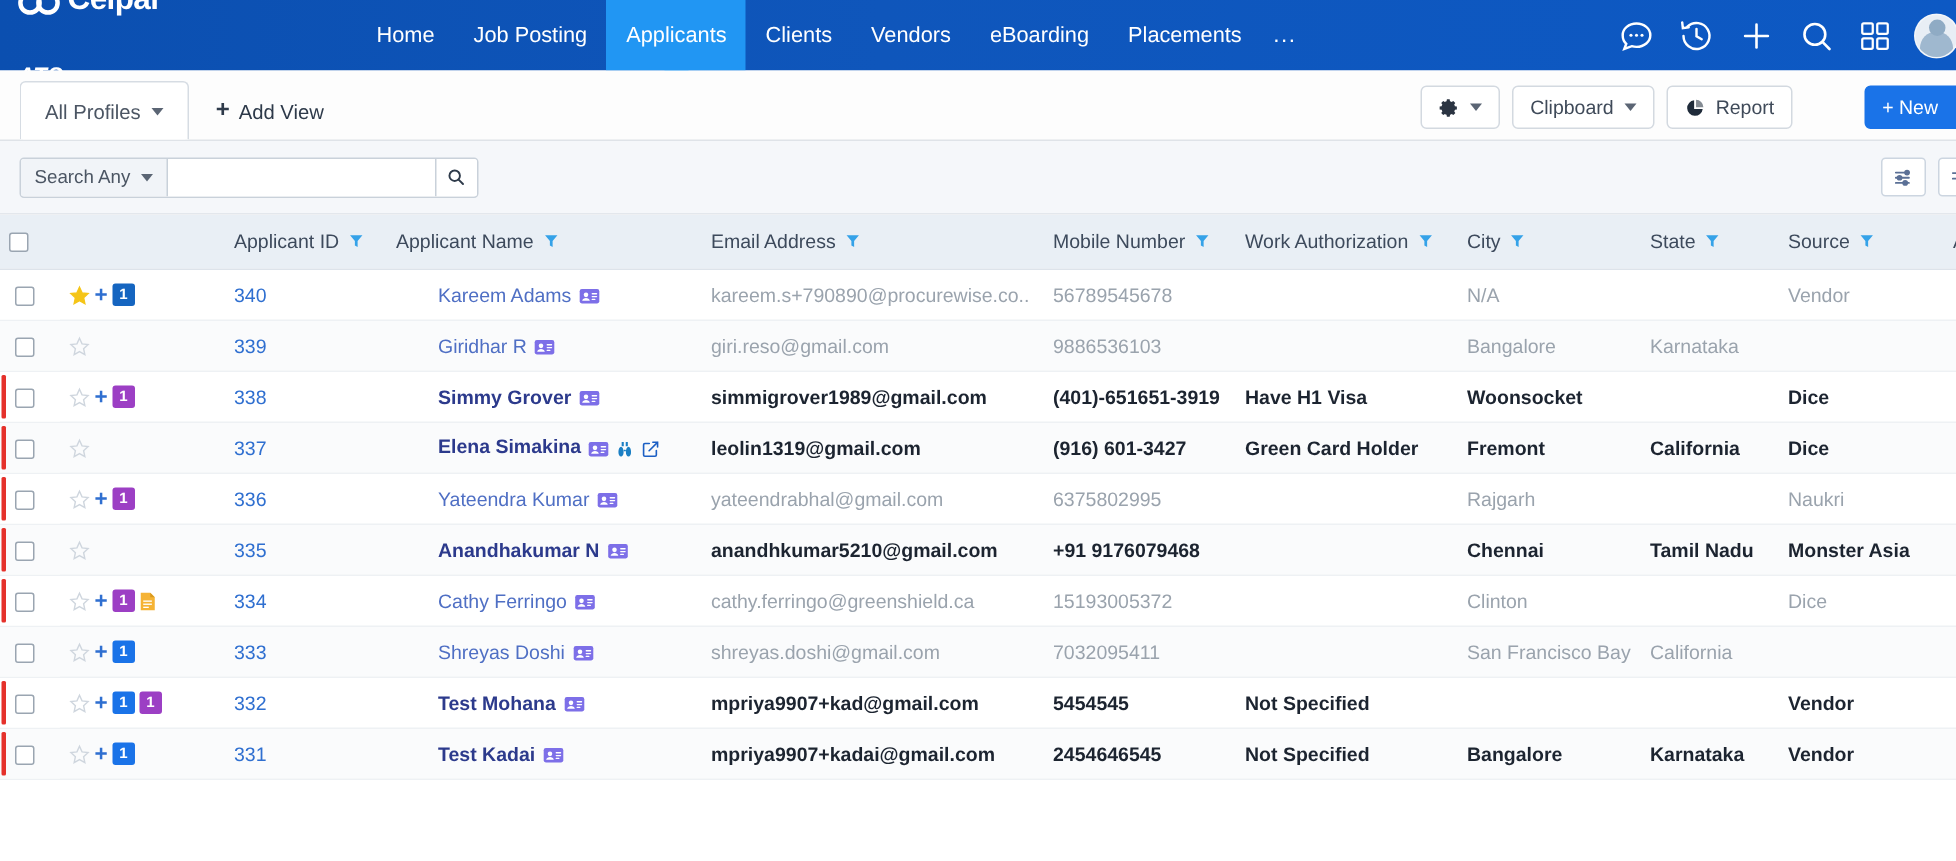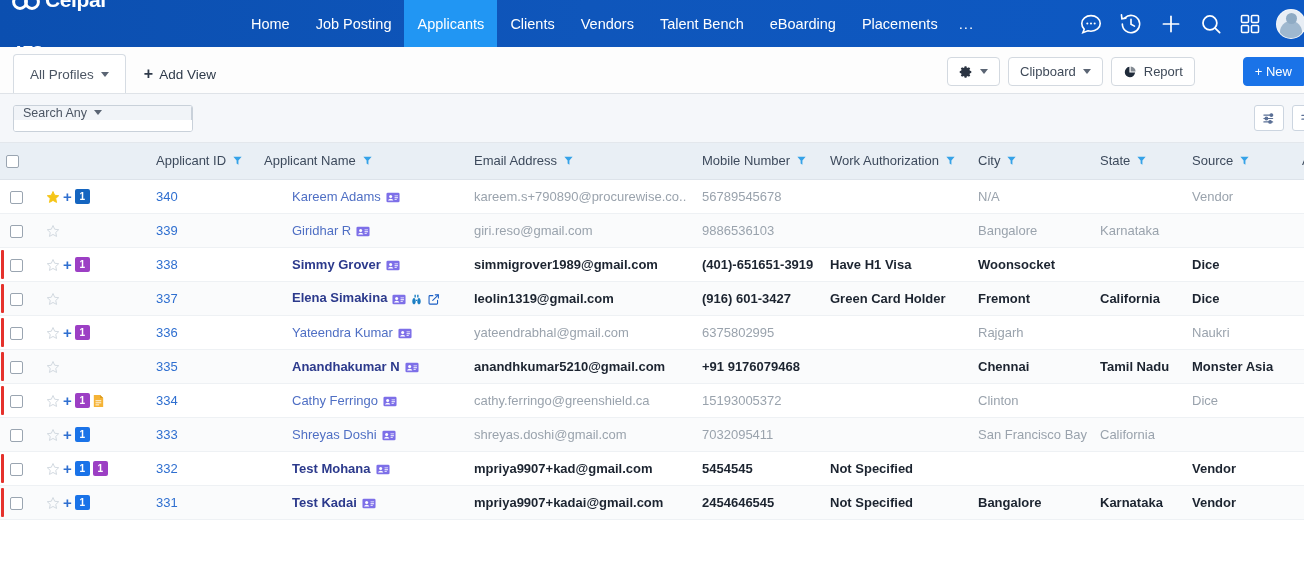--- a/index.html
+++ b/index.html
@@ -122,21 +122,21 @@
 
   
   .searchbar {
     height: 49px; background: #f5f7fa;
     border-bottom: 1px solid #e3e7ec;
     display: flex; align-items: center; position: relative;
   }
   .search-group {
     margin-left: 13px; display: flex; align-items: stretch;
     height: 27px; border: 1px solid #c9d1da; border-radius: 3px;
-    background: #fff; overflow: hidden; flex-direction: column;
+    background: #fff; overflow: hidden;
   }
   .search-select {
     background: #f1f4f8; display: flex; align-items: center; gap: 7px;
     padding: 0 9px; font-size: 12.5px; color: #4b5563;
     border-right: 1px solid #c9d1da; cursor: pointer; white-space: nowrap;
   }
   .search-input {
     width: 178px; border: none; outline: none;
     font-size: 13px; padding: 0 7px; color: #222;
     font-family: "Liberation Sans", sans-serif;
@@ -219,21 +219,20 @@
     </div>
     <div class="logo-sub">ATS</div>
   </div>
 
   <div class="nav-items">
     <div class="nav-item">Home</div>
     <div class="nav-item">Job Posting</div>
     <div class="nav-item active">Applicants</div>
     <div class="nav-item">Clients</div>
     <div class="nav-item">Vendors</div>
-    <div class="nav-item">Talent Bench</div>
     <div class="nav-item">eBoarding</div>
     <div class="nav-item">Placements</div>
     <div class="nav-more">...</div>
   </div>
 
   <div class="nav-right">
     <span class="nav-icon">
       <svg width="26" height="26" viewBox="0 0 24 24" fill="none" stroke="#fff" stroke-width="1.5">
         <path d="M20.5 11.5c0 4-3.8 7.2-8.5 7.2-1 0-2-.15-2.9-.42L4.5 20l1.2-3.2C4.2 15.4 3.5 13.6 3.5 11.5c0-4 3.8-7.2 8.5-7.2s8.5 3.2 8.5 7.2z"></path>
         <circle cx="8.6" cy="11.5" r=".95" fill="#fff" stroke="none"></circle>

